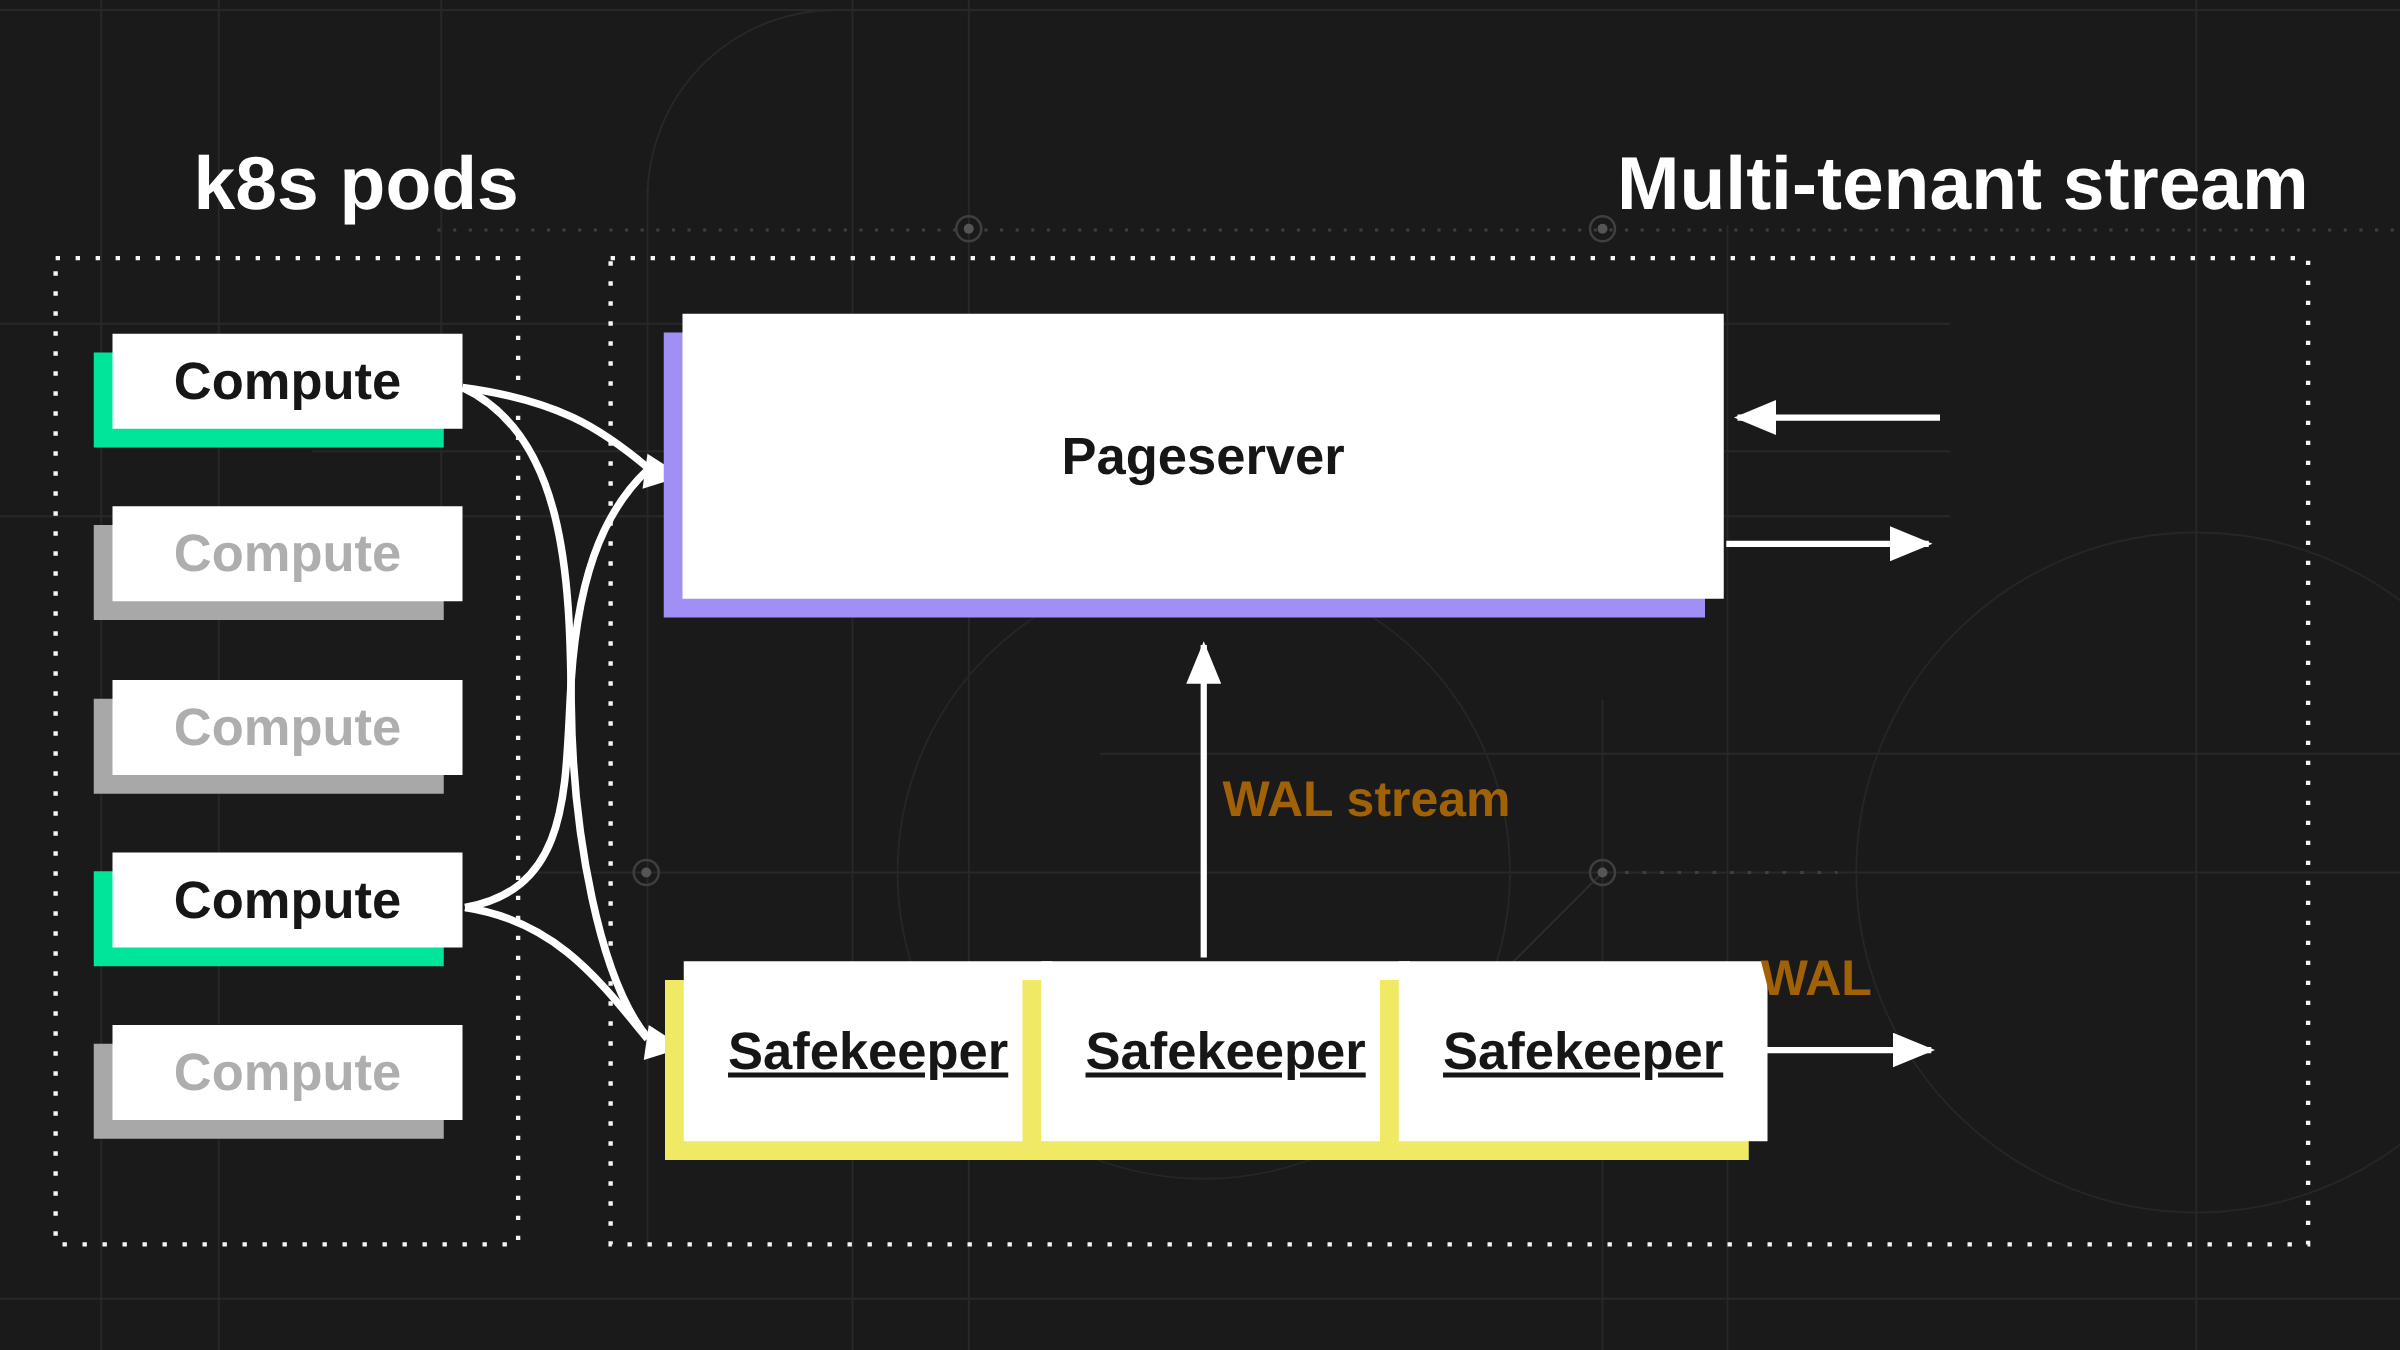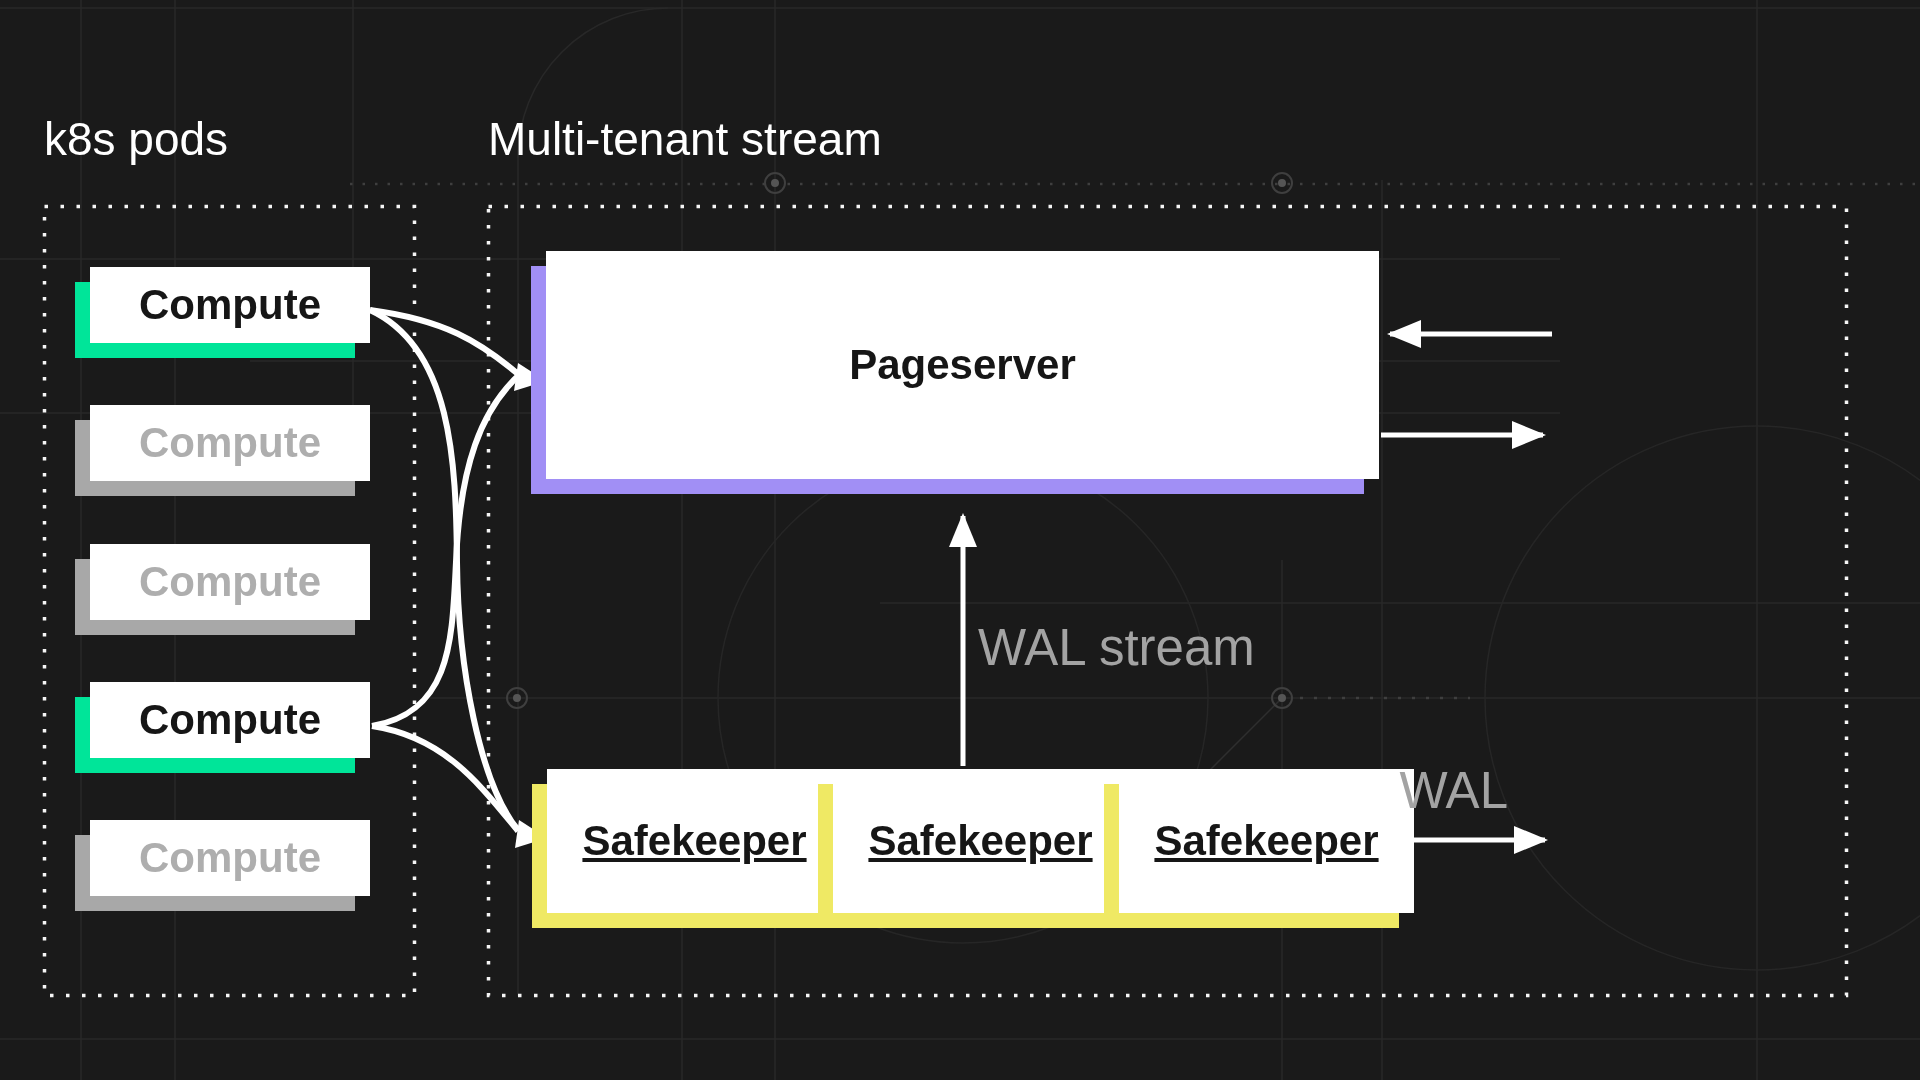--- a/index.html
+++ b/index.html
@@ -57,36 +57,36 @@
   }
   .objectstorage {
     left: 1567px; top: 250px; width: 243px; height: 662px;
     font-size: 42px;
     box-shadow: -15px 15px 0 0 #f9a13d;
   }
   .objectstorage .label { width: 170px; }
   .section-title {
     position: absolute;
     color: #ffffff;
-    font-size: 46px;
-    font-weight: 400;
-    text-align: left;
+    font-size: 60px;
+    font-weight: 700;
+    text-align: right;
     z-index: 4;
   }
   .title-pods { left: 44px; width: 371px; top: 112px; }
   .title-storage { left: 488px; width: 1359px; top: 112px; }
   .edge-label {
     position: absolute;
-    color: #a3a3a3;
-    font-size: 51px;
-    font-weight: 400;
+    color: #a16207;
+    font-size: 40px;
+    font-weight: 700;
     z-index: 4;
   }
   .wal-stream-label { left: 978px; top: 618px; }
-  .wal-label { left: 1398px; width: 110px; top: 761px; text-align: right; }
+  .wal-label { left: 1398px; width: 110px; top: 761px; text-align: center; }
   svg { display: block; }
 </style>
 </head>
 <body>
 
 <div class="stage">
 
   <svg class="layer" viewBox="0 0 1920 1080" aria-hidden="true">
     <g stroke="#282828" stroke-width="1.5" fill="none">
       <line x1="0" y1="8" x2="1920" y2="8"></line>

